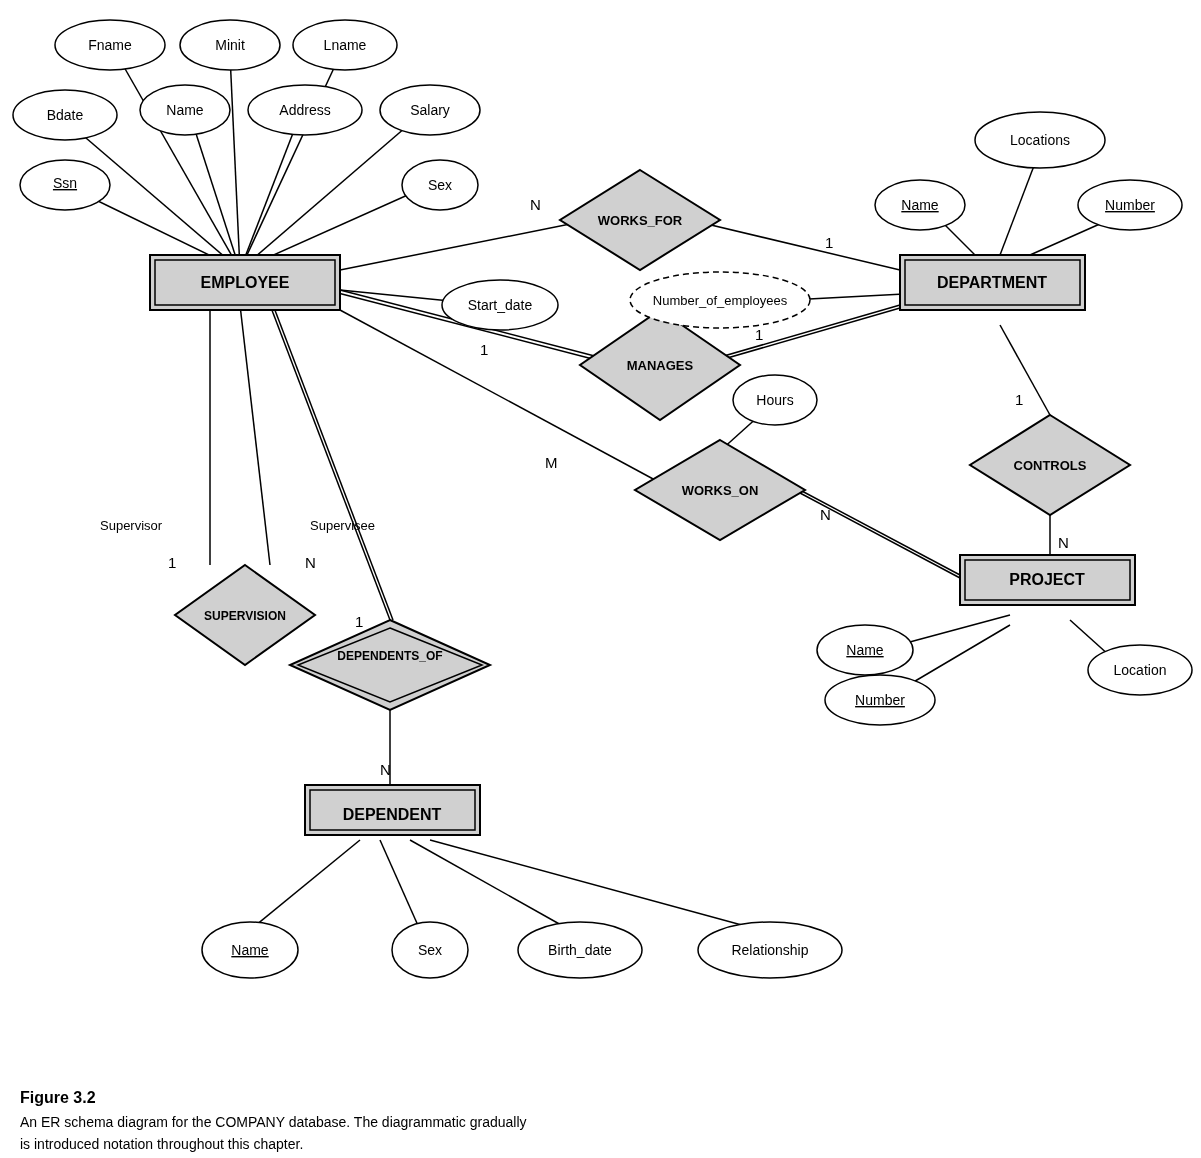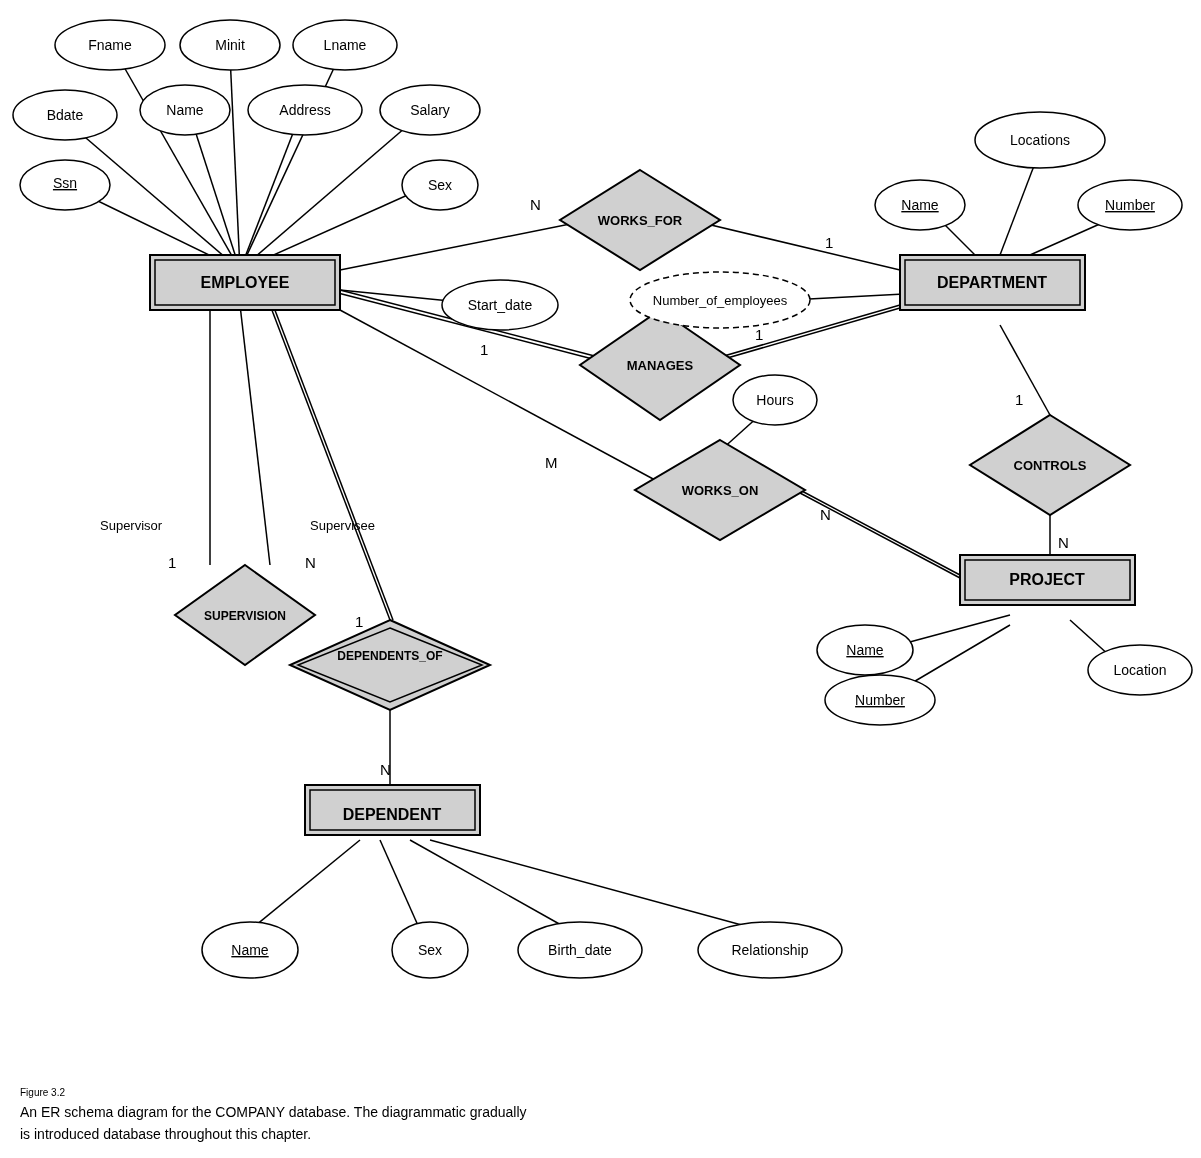--- a/index.html
+++ b/index.html
@@ -1,19 +1,19 @@
 <!DOCTYPE html>
 <html><head>
   <meta charset="utf-8">
   <style>
     * { margin: 0; padding: 0; box-sizing: border-box; }
     body { background: white; font-family: Arial, sans-serif; width: 1201px; min-height: 1158px; position: relative; }
     svg { position: absolute; top: 0; left: 0; width: 1201px; height: 1080px; }
     .caption { position: absolute; top: 1085px; left: 20px; font-size: 14px; line-height: 1.6; }
-    .caption-title { font-weight: normal; font-size: 10px; }
+    .caption-title { font-weight: bold; font-size: 16px; }
   </style>
 </head>
 <body>
 
 <svg xmlns="http://www.w3.org/2000/svg" viewBox="0 0 1201 1080">
 
   <line x1="240" y1="270" x2="120" y2="60" stroke="black" stroke-width="1.5"></line>
 
   <line x1="240" y1="270" x2="230" y2="55" stroke="black" stroke-width="1.5"></line>
 
@@ -229,14 +229,14 @@
 
   <text x="355" y="627" font-size="15" font-family="Arial">1</text>
 
   <text x="380" y="775" font-size="15" font-family="Arial">N</text>
 
 </svg>
 
 <div class="caption">
   <div class="caption-title">Figure 3.2</div>
   <div>An ER schema diagram for the COMPANY database. The diagrammatic gradually</div>
-  <div>is introduced database throughout this chapter.</div>
+  <div>is introduced notation throughout this chapter.</div>
 </div>
 
 </body></html>

